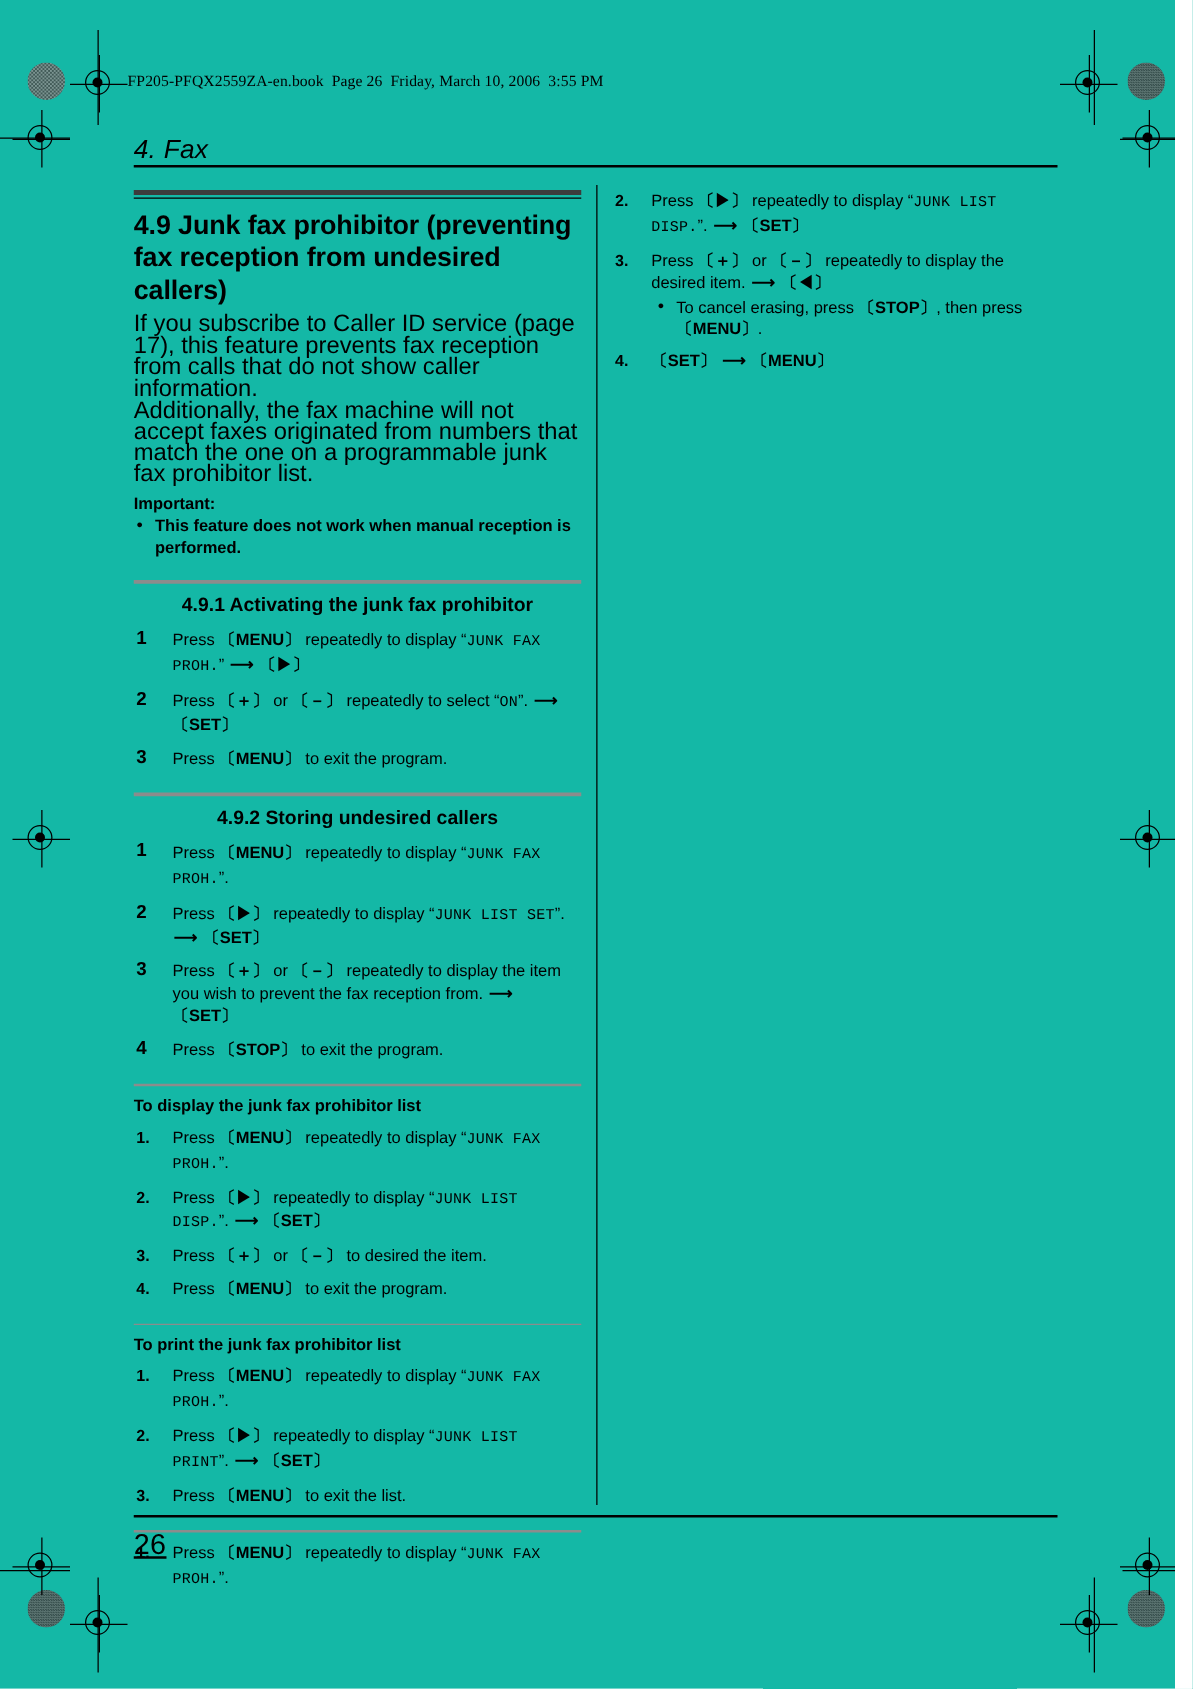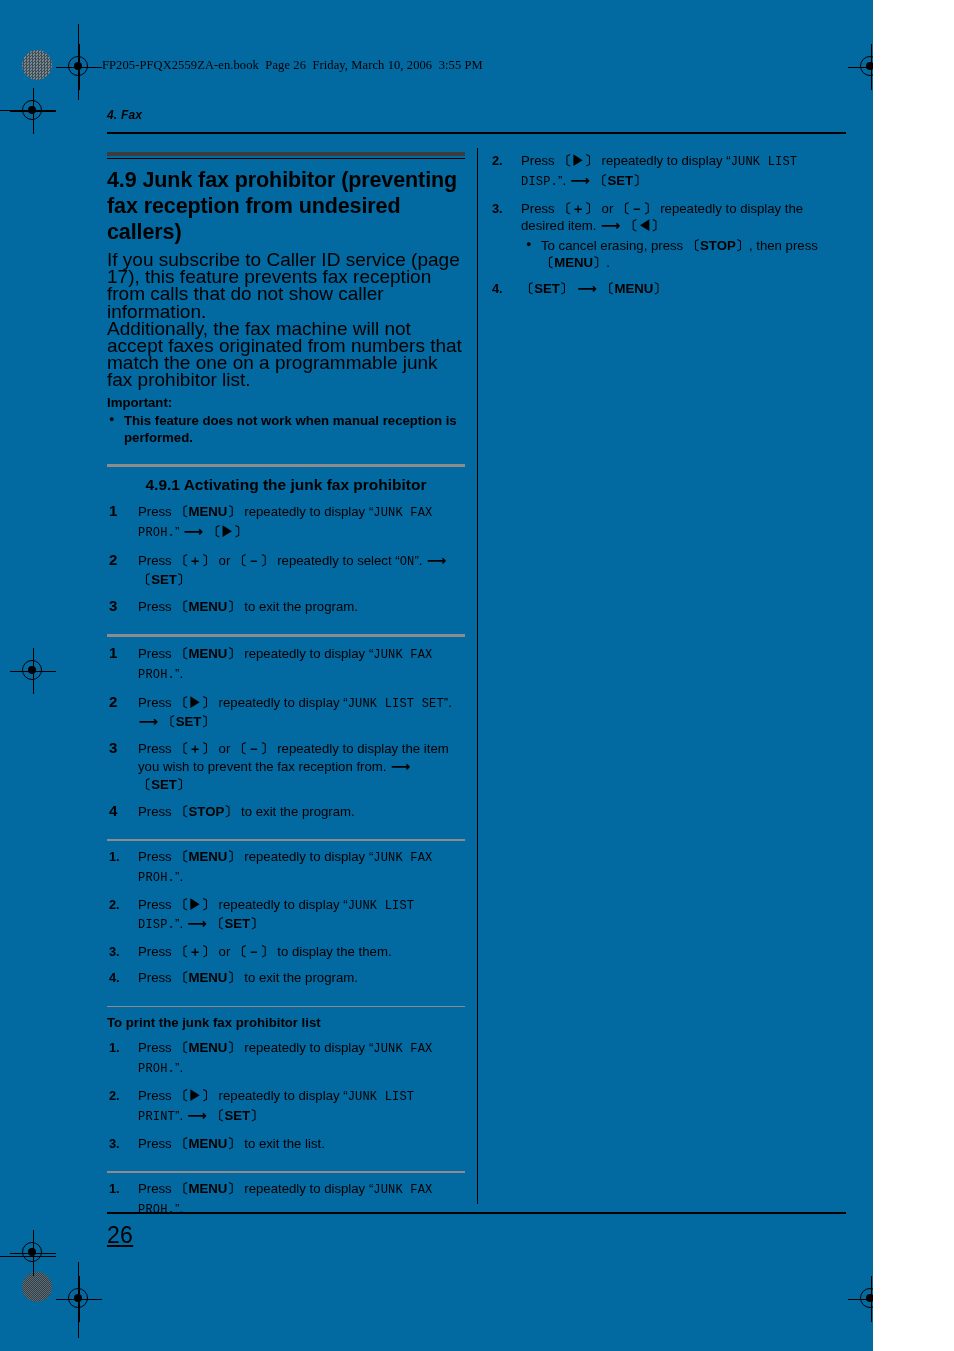--- a/index.html
+++ b/index.html
@@ -7,23 +7,23 @@
     margin: 0;
     padding: 0;
     background: #ffffff;
   }
   body {
     font-family: "Liberation Sans", sans-serif;
     color: #000;
   }
   .page {
     position: relative;
-    width: 873px;
+    width: 940px;
     height: 1351px;
-    background: #0369a1;
+    background: #14b8a6;
     overflow: hidden;
   }
 
   
   .reg-mark {
     position: absolute;
     width: 46px;
     height: 46px;
     pointer-events: none;
   }
@@ -85,22 +85,22 @@
     letter-spacing: .1px;
     white-space: pre;
     color: #000;
   }
 
   
   .chapter-title {
     position: absolute;
     left: 107px;
     top: 108px;
-    font-size: 12px;
-    font-weight: bold;
+    font-size: 21px;
+    font-weight: normal;
     font-style: italic;
     letter-spacing: .2px;
   }
   .chapter-rule {
     position: absolute;
     left: 107px;
     top: 132px;
     width: 739px;
     height: 1.6px;
     background: #000;
@@ -407,20 +407,21 @@
         <span class="num">2</span>
         <span><span>Press </span><span class="key">〔＋〕</span><span> or </span><span class="key">〔－〕</span><span> repeatedly to select “</span><span class="lcd">ON</span><span>”. </span><span class="arrow">⟶</span> <span class="key">〔SET〕</span></span>
       </li>
       <li>
         <span class="num">3</span>
         <span><span>Press </span><span class="key">〔MENU〕</span><span> to exit the program.</span></span>
       </li>
     </ol>
 
     <div class="rule-section"></div>
+    <h2 class="subsec-title">4.9.2 Storing undesired callers</h2>
 
     <ol class="steps-big">
       <li>
         <span class="num">1</span>
         <span><span>Press </span><span class="key">〔MENU〕</span><span> repeatedly to display “</span><span class="lcd">JUNK FAX PROH.</span><span>”.</span></span>
       </li>
       <li>
         <span class="num">2</span>
         <span><span>Press </span><span class="key">〔▶〕</span><span> repeatedly to display “</span><span class="lcd">JUNK LIST SET</span><span>”. </span><span class="arrow">⟶</span> <span class="key">〔SET〕</span></span>
       </li>
@@ -428,32 +429,33 @@
         <span class="num">3</span>
         <span><span>Press </span><span class="key">〔＋〕</span><span> or </span><span class="key">〔－〕</span><span> repeatedly to display the item you wish to prevent the fax reception from. </span><span class="arrow">⟶</span> <span class="key">〔SET〕</span></span>
       </li>
       <li>
         <span class="num">4</span>
         <span><span>Press </span><span class="key">〔STOP〕</span><span> to exit the program.</span></span>
       </li>
     </ol>
 
     <div class="rule-sub"></div>
+    <h3 class="minor-title">To display the junk fax prohibitor list</h3>
     <ol class="steps-small">
       <li>
         <span class="num">1.</span>
         <span><span>Press </span><span class="key">〔MENU〕</span><span> repeatedly to display “</span><span class="lcd">JUNK FAX PROH.</span><span>”.</span></span>
       </li>
       <li>
         <span class="num">2.</span>
         <span><span>Press </span><span class="key">〔▶〕</span><span> repeatedly to display “</span><span class="lcd">JUNK LIST DISP.</span><span>”. </span><span class="arrow">⟶</span> <span class="key">〔SET〕</span></span>
       </li>
       <li>
         <span class="num">3.</span>
-        <span><span>Press </span><span class="key">〔＋〕</span><span> or </span><span class="key">〔－〕</span><span> to display the them.</span></span>
+        <span><span>Press </span><span class="key">〔＋〕</span><span> or </span><span class="key">〔－〕</span><span> to desired the item.</span></span>
       </li>
       <li>
         <span class="num">4.</span>
         <span><span>Press </span><span class="key">〔MENU〕</span><span> to exit the program.</span></span>
       </li>
     </ol>
 
     <div class="rule-sub"></div>
     <h3 class="minor-title">To print the junk fax prohibitor list</h3>
     <ol class="steps-small">

